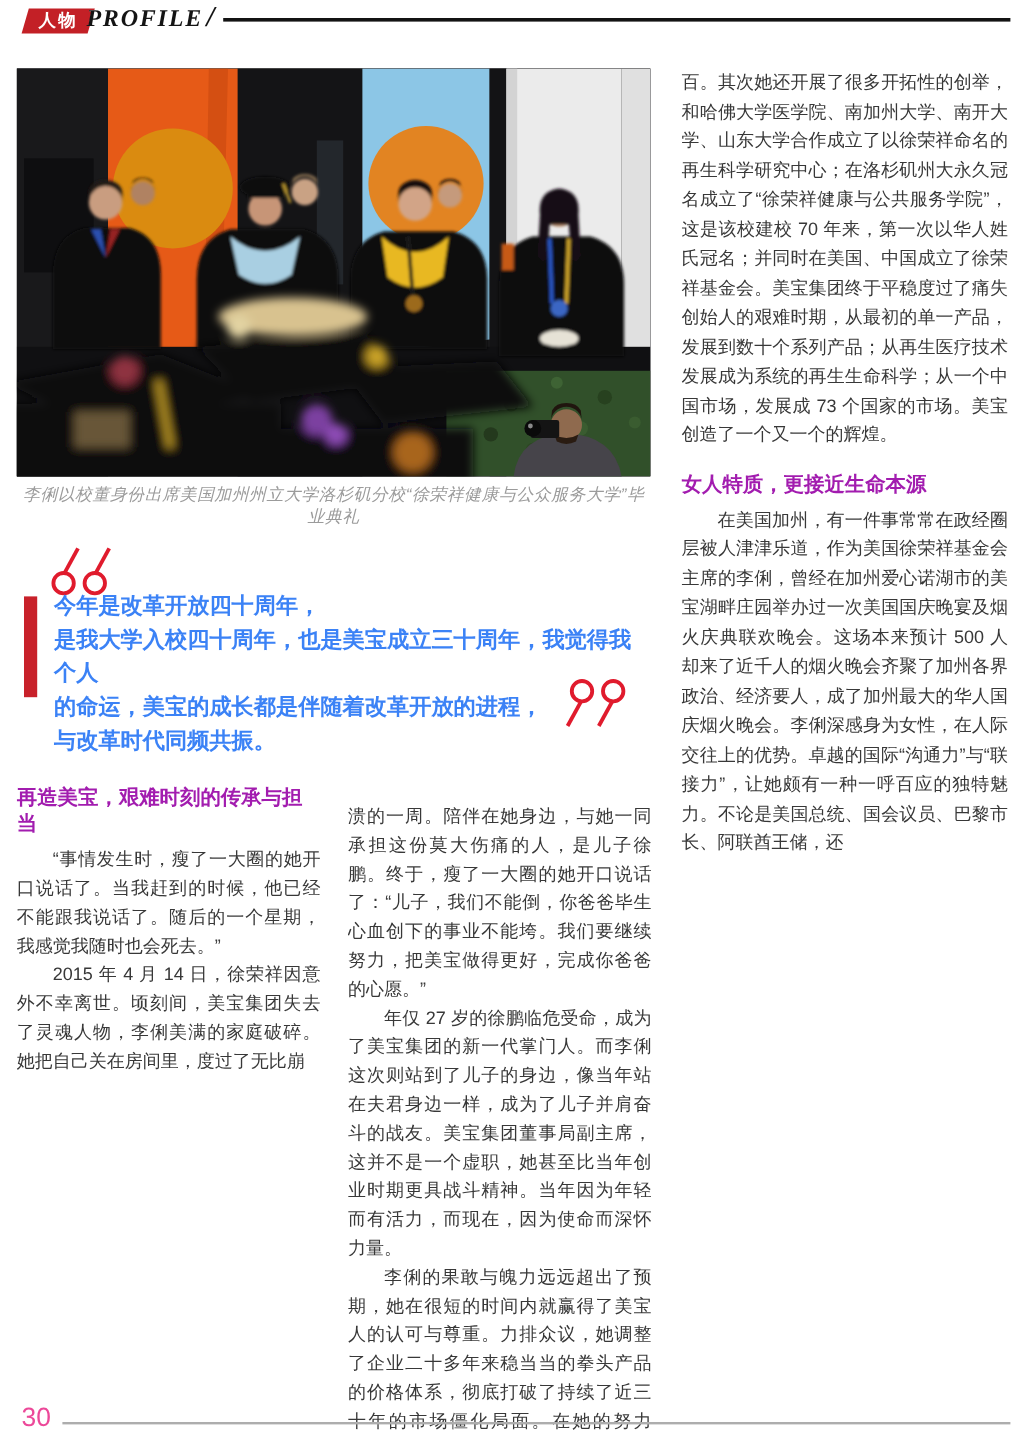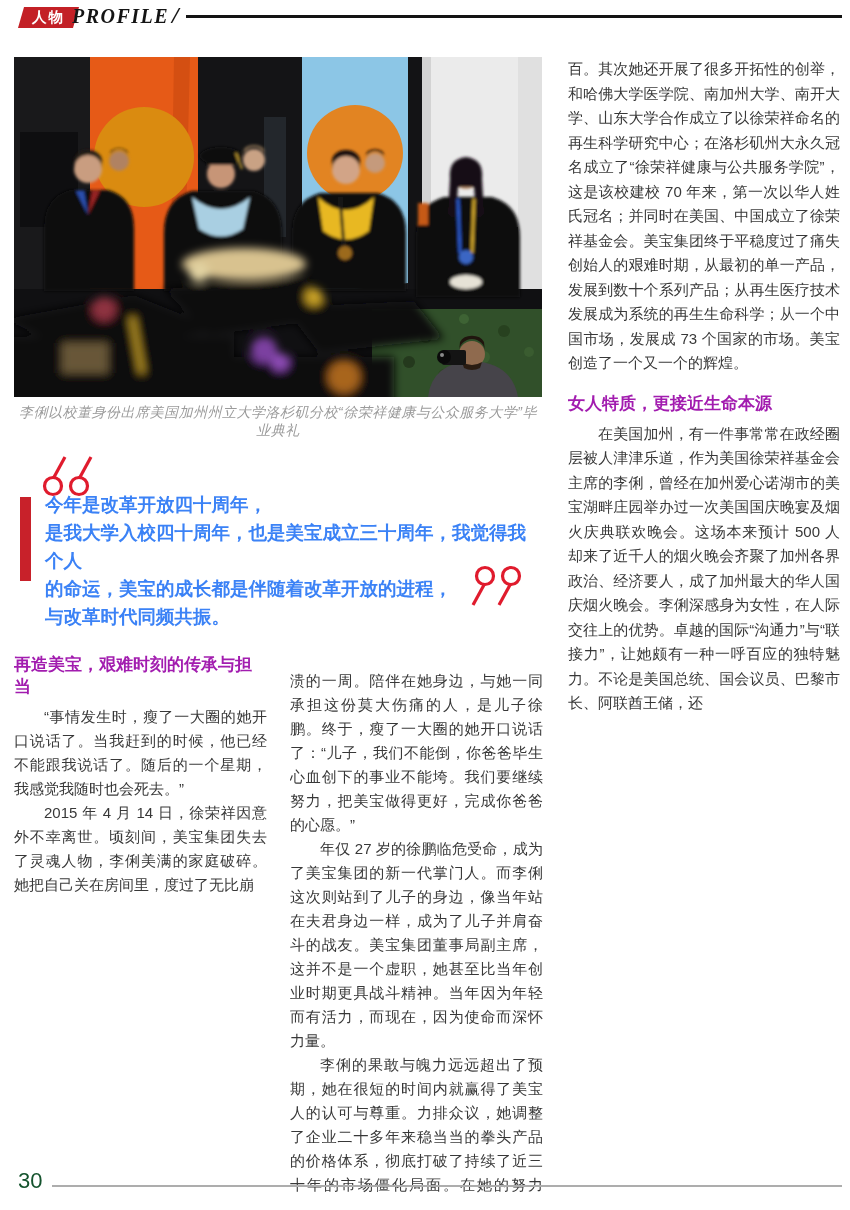--- a/index.html
+++ b/index.html
@@ -59,21 +59,21 @@
   .col1 { left:14px;  top:637px; width:253px; height:526px; }
   .col2 { left:290px; top:637px; width:253px; height:526px;margin-top:32px; }
   .col3 { left:568px; top:57px;  width:272px; height:1106px; }
   .col3 p { font-size:15px; line-height:24.5px; }
   .red-h {
     color:#a21caf; font-weight:bold; font-size:17px; line-height:22px;
     margin-top:17px; margin-bottom:7px; text-align:left;
   }
 
   
-  .page-num { position:absolute; left:18px; top:1168px; font-size:22px; color:#14532d; }
+  .page-num { position:absolute; left:18px; top:1168px; font-size:22px; color:#ec4899; }
   .foot-rule { position:absolute; left:52px; right:8px; top:1185px; height:2px; background:#adadad; }
 </style>
 </head>
 <body>
 
 <div class="page">
 
   <div class="hdr">
     <div class="tag-box">
       <span>人物</span>

